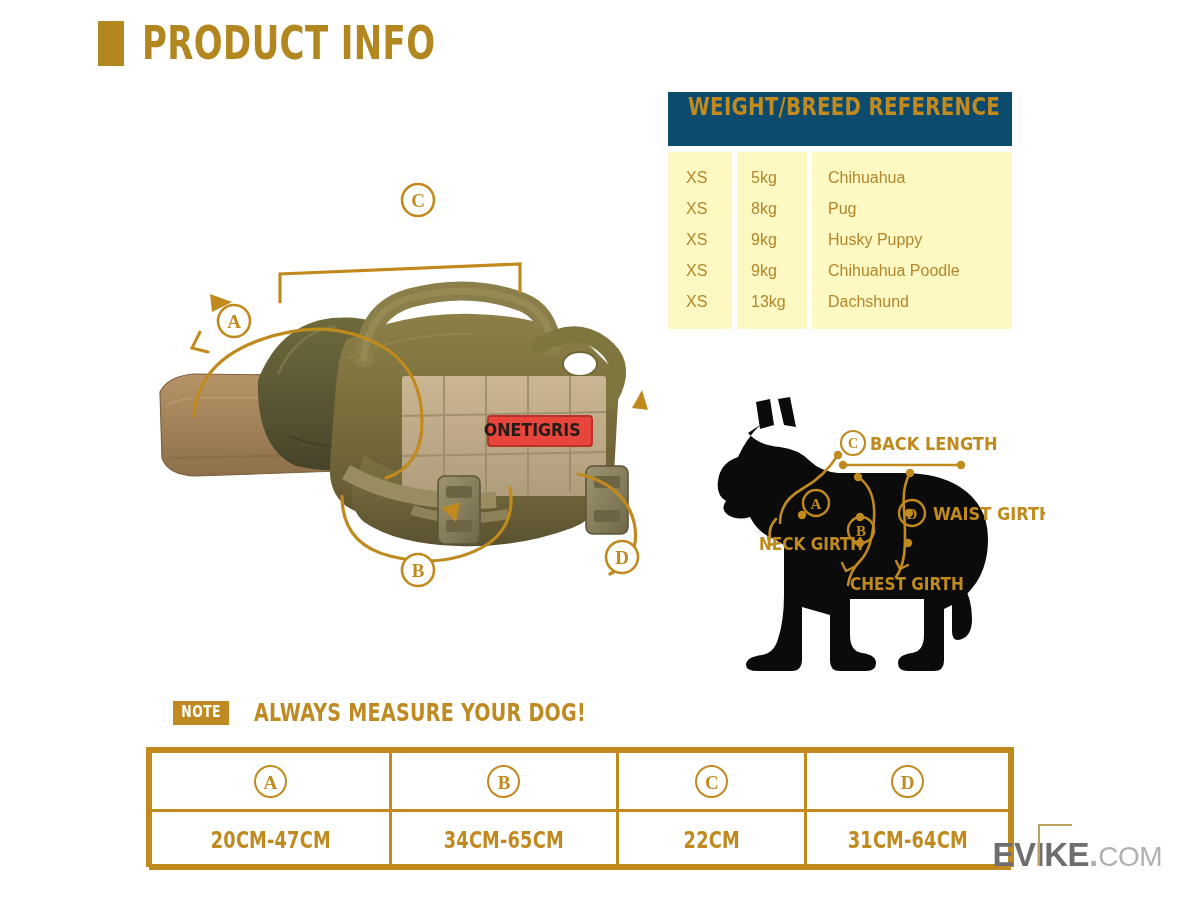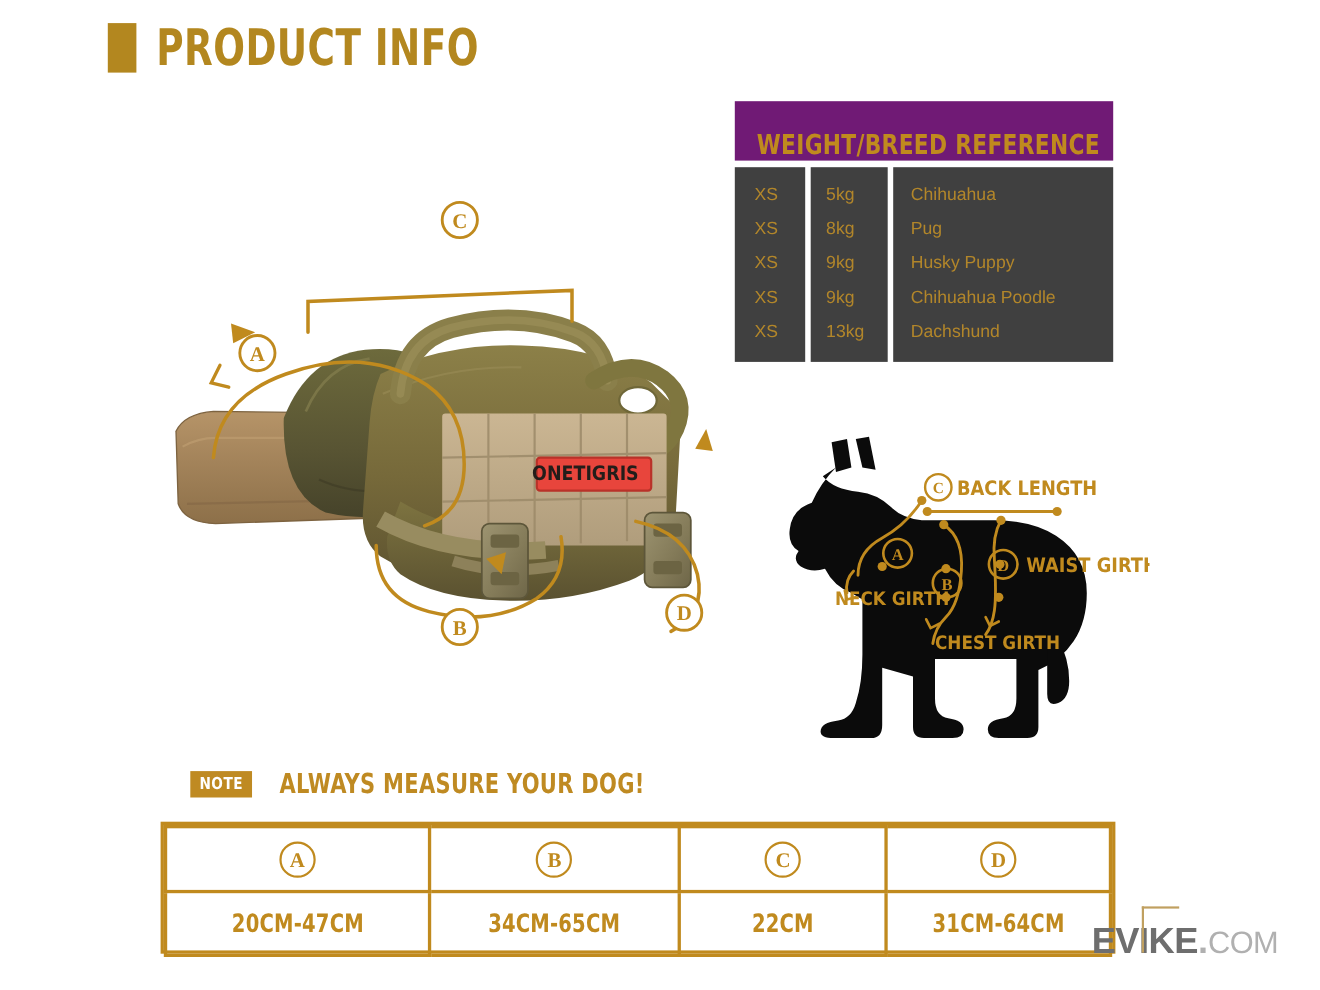--- a/index.html
+++ b/index.html
@@ -18,30 +18,30 @@
   .title-text {
     font-family: "DejaVu Sans Condensed", "Liberation Sans Narrow", "Liberation Sans", sans-serif;
     font-size: 46px; font-weight: 700; color: #b3871f;
     letter-spacing: 0.5px; transform: scaleX(0.82); transform-origin: left center;
     line-height: 46px; white-space: nowrap;
   }
 
   
   .wb-wrap { position: absolute; left: 668px; top: 92px; width: 344px; }
   .wb-head {
-    background: #701a75; height: 54px; display: flex; align-items: flex-end;
+    background: #0c4a6e; height: 54px; display: flex; align-items: flex-start;
     padding-left: 20px;
   }
   .wb-head-text {
     font-family: "DejaVu Sans Condensed", "Liberation Sans Narrow", "Liberation Sans", sans-serif;
     font-size: 25px; font-weight: 700; color: #c08a1e; letter-spacing: 0.3px;
     transform: scaleX(0.88); transform-origin: left center; white-space: nowrap;
   }
   .wb-body { margin-top: 6px; display: flex; gap: 5px; }
-  .wb-col { background: #404040; padding: 10px 0 12px 0; }
+  .wb-col { background: #fef9c3; padding: 10px 0 12px 0; }
   .wb-col.c1 { width: 64px; }
   .wb-col.c2 { width: 70px; }
   .wb-col.c3 { flex: 1; }
   .wb-cell {
     height: 31px; line-height: 31px; font-size: 16px; color: #b2862a;
     padding-left: 18px; white-space: nowrap;
   }
   .wb-col.c2 .wb-cell { padding-left: 14px; }
   .wb-col.c3 .wb-cell { padding-left: 16px; }
 

